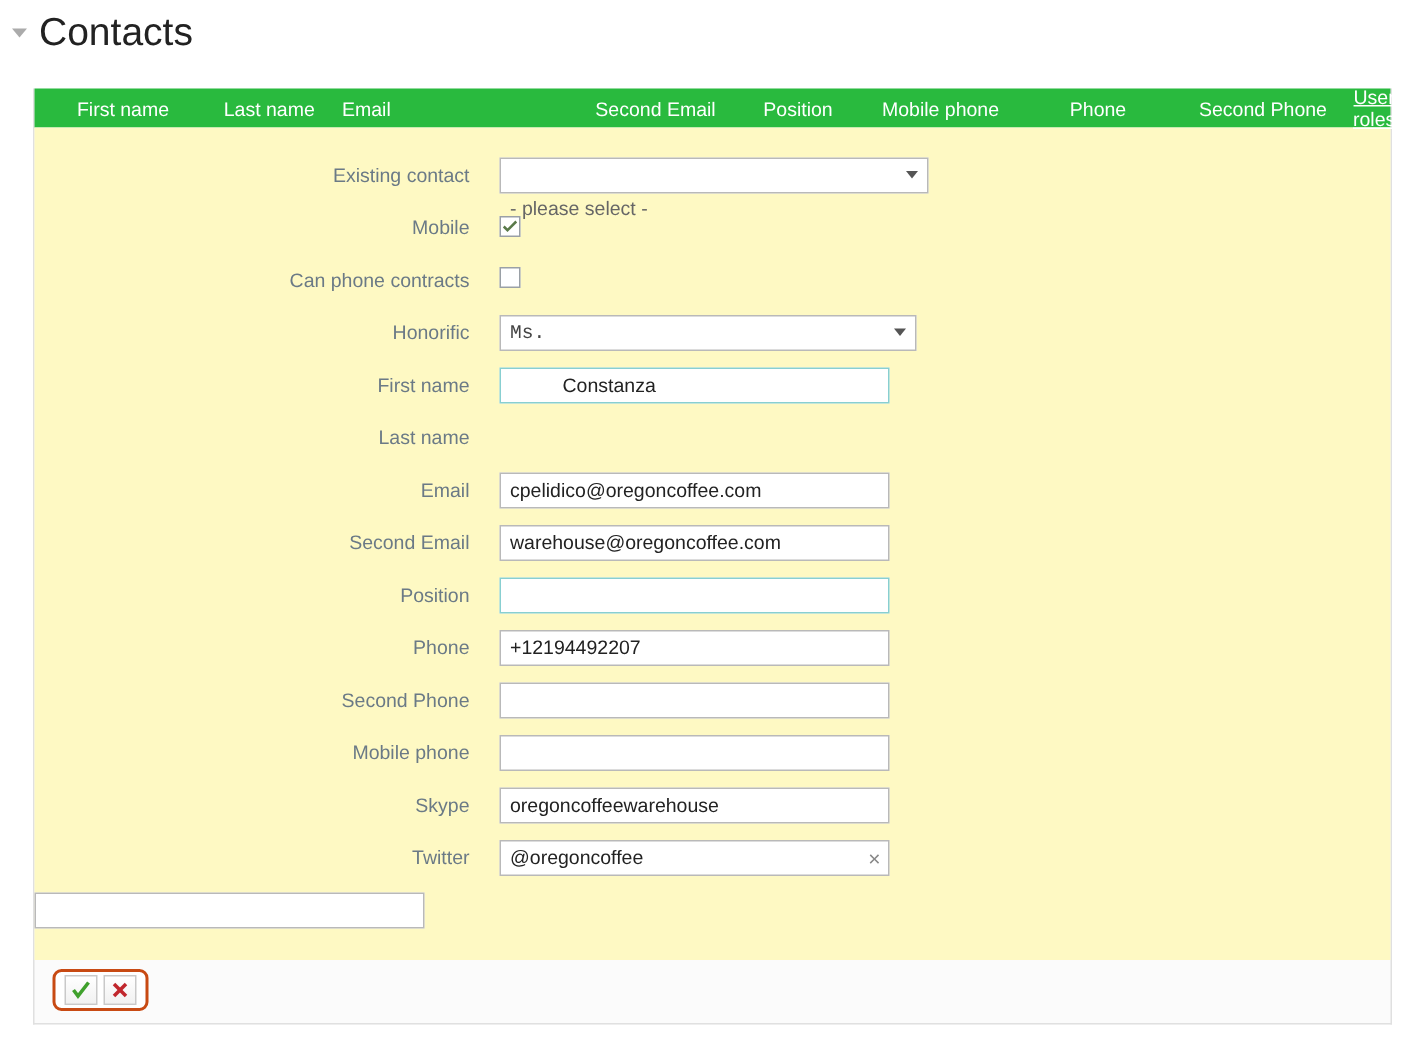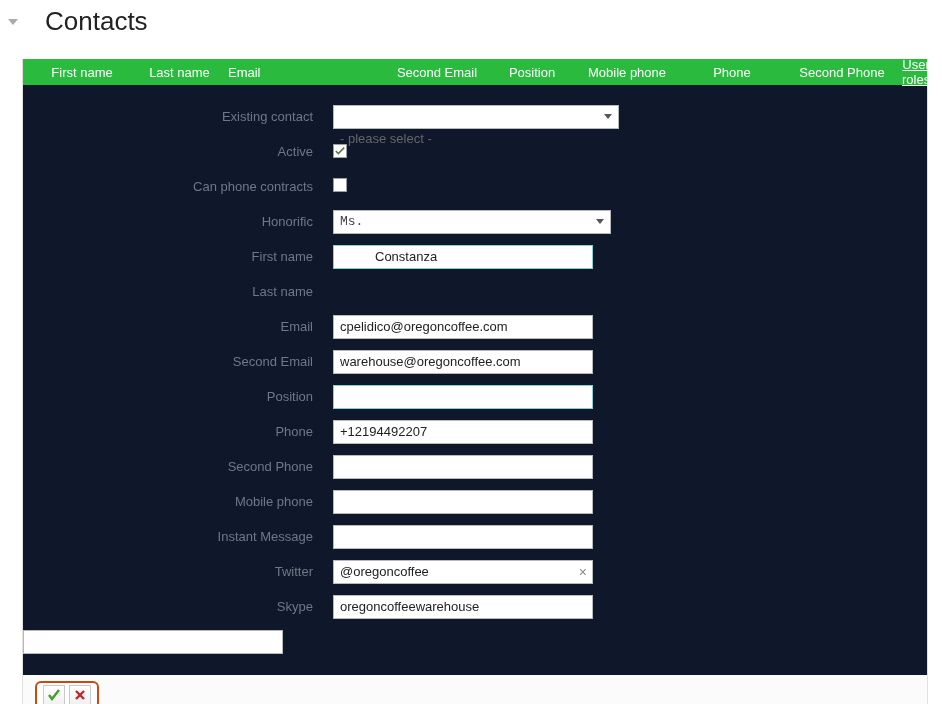--- a/index.html
+++ b/index.html
@@ -9,21 +9,20 @@
     font-size: 13px; color: #333;
     width: 942px;
   }
   .page {
     width: 942px;
     padding: 6px 10px 10px 10px;
   }
   .page-title-row {
     display: flex; align-items: center;
     margin-bottom: 22px;
-    gap: 19px;
   }
   .caret {
     width: 0; height: 0; margin-right: 8px;
     border-top: 5px solid transparent;
     border-bottom: 5px solid transparent;
     border-left: 6px solid #888;
     transform: rotate(90deg);
     opacity: .7;
   }
   .page-title {
@@ -52,21 +51,21 @@
   .th-email   { flex: 0 0 160px; text-align: left; padding-left: 6px; }
   .th-second  { flex: 0 0 110px; }
   .th-pos     { flex: 0 0 80px; }
   .th-mobile  { flex: 0 0 110px; }
   .th-phone   { flex: 0 0 100px; }
   .th-sphone  { flex: 0 0 120px; }
   .th-roles   { flex: 1 1 auto; text-decoration: underline; }
 
   .form-area {
     padding: 14px 0 16px 0;
-    background: #0f172a;
+    background: #fef9c3;
   }
   .form-row {
     display: flex; align-items: center;
     height: 35px;
   }
   .form-label {
     width: 310px; text-align: right;
     color: #6b7a86; font-size: 13px;
     padding-right: 20px;
   }
@@ -159,21 +158,21 @@
         <div class="form-label">Existing contact</div>
         <div class="form-control">
           <div class="select">
             <span class="sel-placeholder">- please select -</span>
             <span class="sel-caret"></span>
           </div>
         </div>
       </div>
 
       <div class="form-row">
-        <div class="form-label">Active</div>
+        <div class="form-label">Mobile</div>
         <div class="form-control">
           <span class="checkbox checked">
             <svg viewBox="0 0 12 12">
                 <polyline points="1,6 4,9 11,2" fill="none" stroke="#5a7a4a" stroke-width="2"></polyline>
               </svg>
           </span>
         </div>
       </div>
 
       <div class="form-row">
@@ -241,41 +240,35 @@
         </div>
       </div>
 
       <div class="form-row">
         <div class="form-label">Mobile phone</div>
         <div class="form-control">
           <input class="text-input" value="" style="">
         </div>
       </div>
 
-      <div class="form-row">
-        <div class="form-label">Instant Message</div>
-        <div class="form-control">
-          <input class="text-input" value="" style="">
+
+      <div class="form-row">
+        <div class="form-label">Skype</div>
+        <div class="form-control">
+          <input class="text-input" value="oregoncoffeewarehouse" style="">
         </div>
       </div>
 
       <div class="form-row">
         <div class="form-label">Twitter</div>
         <div class="form-control">
           <div class="input-clearable">
             <input class="text-input" style="width: 260px;" value="@oregoncoffee">
             <span class="input-clear">×</span>
           </div>
-        </div>
-      </div>
-
-      <div class="form-row">
-        <div class="form-label">Skype</div>
-        <div class="form-control">
-          <input class="text-input" value="oregoncoffeewarehouse" style="">
         </div>
       </div>
 
       <div class="form-row">
         <div class="form-control">
           <input class="text-input" value="" style="">
         </div>
       </div>
 
     </div>

